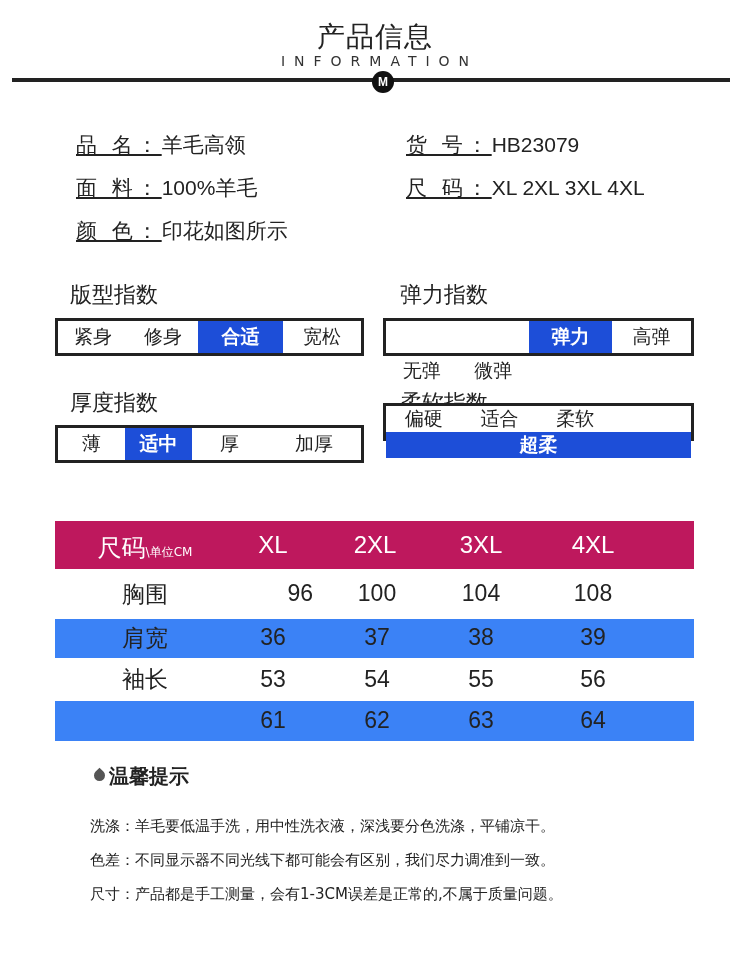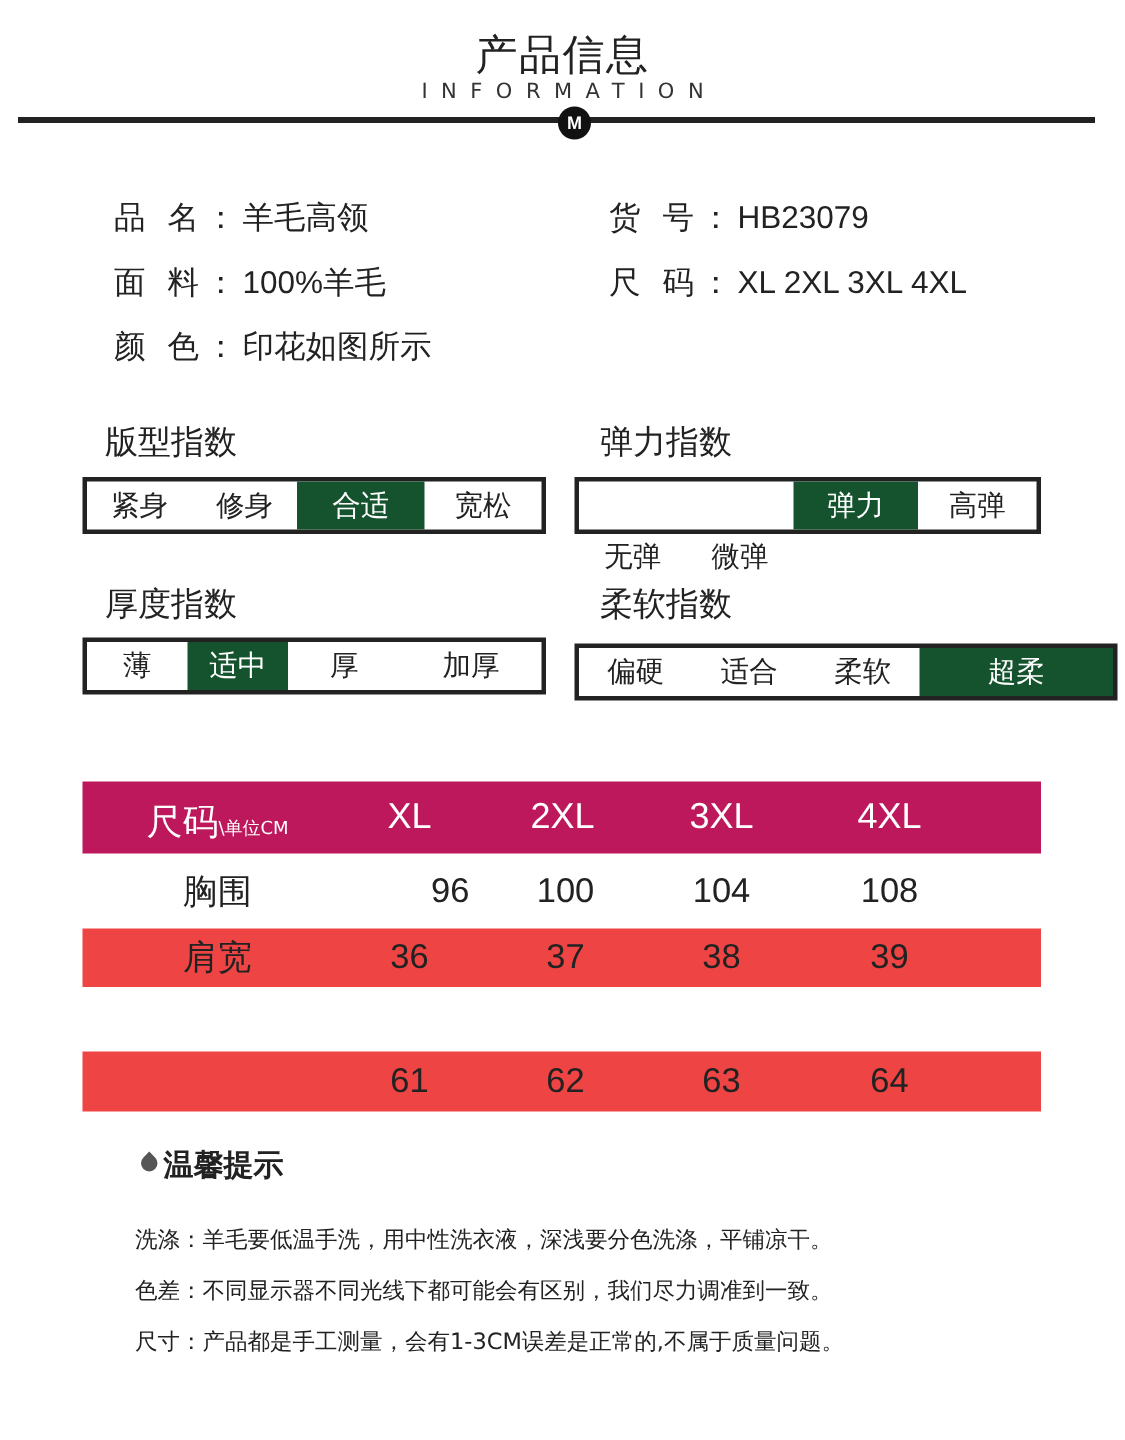--- a/index.html
+++ b/index.html
@@ -9,35 +9,35 @@
 
   
   .title { left:0; width:750px; top:18px; text-align:center; font-size:28px; color:#222; font-weight:normal; letter-spacing:1px; }
   .subtitle { left:0; width:750px; top:53px; text-align:center; font-size:14px; letter-spacing:9px; color:#333; padding-left:9px; box-sizing:border-box; }
   .hline { left:12px; top:78px; width:498px; height:4px; background:#222; }
   .hline.r { left:394px; width:336px; }
   .mdot { left:372px; top:71px; width:22px; height:22px; border-radius:50%; background:#111; color:#fff; font-size:12px; font-weight:bold; text-align:center; line-height:22px; font-family:"Liberation Sans", sans-serif; }
 
   
   .info { font-size:21px; color:#222; white-space:nowrap; }
-  .info .k { letter-spacing:4px; }
+  .info .k { letter-spacing:4px;text-decoration:underline; }
   .info .v { font-family:"Liberation Sans", sans-serif; }
 
   
   .idx-title { font-size:22px; color:#222; }
   .bar { height:38px; border:3px solid #222; box-sizing:border-box; display:flex; background:#fff; }
   .seg { height:100%; display:flex; align-items:center; justify-content:space-around; font-size:19px; color:#222; box-sizing:border-box; }
-  .seg.on { background:#14532d; color:#fff; font-weight:normal; }
+  .seg.on { background:#1d4ed8; color:#fff; font-weight:bold; }
   .seg span { display:inline-block; }
 
   
   .tbl { left:55px; width:639px; }
   .trow { position:absolute; left:0; width:639px; display:flex; align-items:center; }
   .trow.head { background:#be185d; color:#fff; height:48px; top:0; }
-  .trow.gray { background:#ef4444; }
+  .trow.gray { background:#3b82f6; }
   .cell { position:absolute; text-align:center; font-family:"Liberation Sans", sans-serif; font-size:23px; color:#222; }
   .head .cell { color:#fff; font-size:24px; }
   .rowlabel { font-family:"DejaVu Sans", sans-serif; font-size:23px; }
   .headlabel { font-family:"DejaVu Sans", sans-serif; font-size:18px; color:#fff; }
   .headlabel small { font-size:12px; }
 
   
   .tips-title { font-size:20px; font-weight:bold; color:#222; }
   .drop { width:11px; height:11px; background:#555; border-radius:0 50% 50% 50%; transform:rotate(45deg); }
   .tip { font-size:15px; color:#222; white-space:nowrap; }
@@ -104,21 +104,21 @@
   <div class="seg on" style="width:67px;">
     <span>适中</span>
   </div>
   <div class="seg" style="flex:1;">
     <span>厚</span>
     <span>加厚</span>
   </div>
 </div>
 
 <div class="abs idx-title" style="left:400px; top:388px;">柔软指数</div>
-<div class="abs bar" style="left:383px; top:429px; width:362px;">
+<div class="abs bar" style="left:383px; top:403px; width:311px;flex-direction:column;">
   <div class="seg" style="width:227px;">
     <span>偏硬</span>
     <span>适合</span>
     <span>柔软</span>
   </div>
   <div class="seg on" style="flex:1;">
     <span>超柔</span>
   </div>
 </div>
 
@@ -142,20 +142,27 @@
   </div>
 
   <div class="trow gray" style="top:98px; height:39px;">
     <div class="cell rowlabel" style="left:40px; width:100px; top:4px;">肩宽</div>
     <div class="cell" style="left:178px; width:80px; top:5px;">36</div>
     <div class="cell" style="left:282px; width:80px; top:5px;">37</div>
     <div class="cell" style="left:386px; width:80px; top:5px;">38</div>
     <div class="cell" style="left:498px; width:80px; top:5px;">39</div>
   </div>
 
+  <div class="trow" style="top:137px; height:43px;">
+    <div class="cell rowlabel" style="left:40px; width:100px; top:6px;">袖长</div>
+    <div class="cell" style="left:178px; width:80px; top:8px;">53</div>
+    <div class="cell" style="left:282px; width:80px; top:8px;">54</div>
+    <div class="cell" style="left:386px; width:80px; top:8px;">55</div>
+    <div class="cell" style="left:498px; width:80px; top:8px;">56</div>
+  </div>
 
   <div class="trow gray" style="top:180px; height:40px;">
     <div class="cell" style="left:178px; width:80px; top:6px;">61</div>
     <div class="cell" style="left:282px; width:80px; top:6px;">62</div>
     <div class="cell" style="left:386px; width:80px; top:6px;">63</div>
     <div class="cell" style="left:498px; width:80px; top:6px;">64</div>
   </div>
 </div>
 
 <div class="abs drop" style="left:94px; top:770px;"></div>

